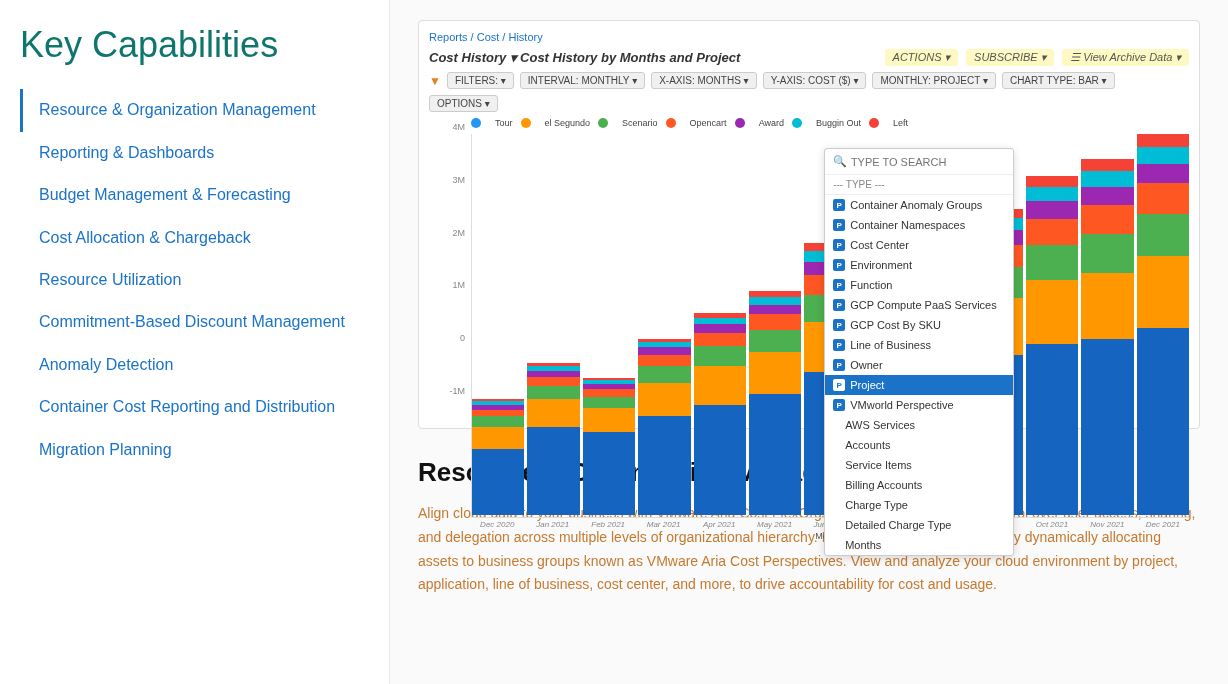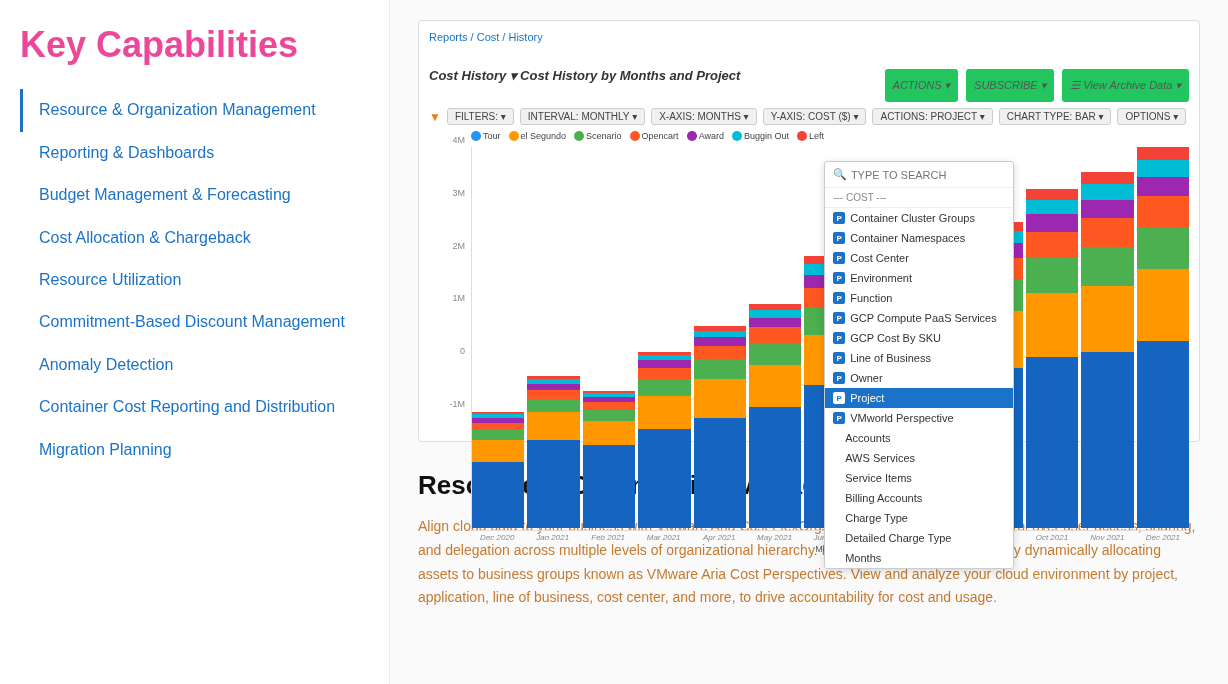--- a/index.html
+++ b/index.html
@@ -16,22 +16,22 @@
     
     .sidebar {
       width: 390px;
       min-width: 390px;
       padding: 24px 20px 24px 20px;
       border-right: 1px solid #e8e8e8;
       background: #fff;
     }
     .sidebar-title {
       font-size: 36px;
-      font-weight: 700;
-      color: #ec4899;
+      font-weight: 400;
+      color: #0f766e;
       line-height: 1.15;
       margin-bottom: 24px;
     }
     .nav-list {
       list-style: none;
     }
     .nav-item {
       padding: 10px 0 10px 16px;
       border-left: 3px solid transparent;
       font-size: 16px;
@@ -84,25 +84,24 @@
     }
 
     .chart-actions {
       display: flex;
       gap: 8px;
       font-size: 11px;
       color: #555;
     }
 
     .chart-actions span {
-      background: #22c55e;
-      padding: 10px 8px;
+      background: #fef9c3;
+      padding: 2px 8px;
       border-radius: 3px;
       cursor: pointer;
-      margin-top: 20px;
     }
 
     .filters-bar {
       display: flex;
       gap: 6px;
       font-size: 10px;
       color: #444;
       margin-bottom: 6px;
       flex-wrap: wrap;
       align-items: center;
@@ -154,21 +153,21 @@
       gap: 8px;
       margin-bottom: 6px;
       font-size: 9px;
       color: #444;
       align-items: center;
     }
 
     .legend-item {
       display: flex;
       align-items: flex-end;
-      gap: 2px;
+      gap: 14px;
     }
 
     .legend-dot {
       width: 10px;
       height: 10px;
       border-radius: 50%;
       display: inline-block;
     }
 
     .bars-area {
@@ -352,21 +351,21 @@
         <span>☰ View Archive Data ▾</span>
       </div>
     </div>
 
     <div class="filters-bar" id="filters-bar">
       <span class="filter-icon">▼</span>
     <span class="filter-pill">FILTERS: ▾</span>
         <span class="filter-pill">INTERVAL: MONTHLY ▾</span>
         <span class="filter-pill">X-AXIS: MONTHS ▾</span>
         <span class="filter-pill">Y-AXIS: COST ($) ▾</span>
-        <span class="filter-pill">ACTIONS: PROJECT ▾</span>
+        <span class="filter-pill">MONTHLY: PROJECT ▾</span>
         <span class="filter-pill">CHART TYPE: BAR ▾</span>
         <span class="filter-pill">OPTIONS ▾</span>
       </div>
 
     <div class="chart-area">
       <div class="chart-y-axis" id="y-axis">
           <div>4M</div>
           <div>3M</div>
           <div>2M</div>
           <div>1M</div>
@@ -577,24 +576,24 @@
             <div class="x-label">Dec
 2021</div>
           </div>
         <div class="months-label">Months</div>
 
         <div class="dropdown-overlay" id="dropdown-overlay">
             <div class="dropdown-search">
               <span>🔍</span>
               <input type="text" placeholder="TYPE TO SEARCH" style="">
             </div>
-            <div class="dropdown-none">--- COST ---</div>
-            <div class="dropdown-item">
-              <span class="item-icon">P</span>
-              <span>Container Cluster Groups</span>
+            <div class="dropdown-none">--- TYPE ---</div>
+            <div class="dropdown-item">
+              <span class="item-icon">P</span>
+              <span>Container Anomaly Groups</span>
             </div>
             <div class="dropdown-item">
               <span class="item-icon">P</span>
               <span>Container Namespaces</span>
             </div>
             <div class="dropdown-item">
               <span class="item-icon">P</span>
               <span>Cost Center</span>
             </div>
             <div class="dropdown-item">
@@ -621,26 +620,26 @@
               <span class="item-icon">P</span>
               <span>Owner</span>
             </div>
             <div class="dropdown-item selected">
               <span class="item-icon">P</span>
               <span>Project</span>
             </div>
             <div class="dropdown-item">
               <span class="item-icon">P</span>
               <span>VMworld Perspective</span>
+            </div>
+            <div class="dropdown-item plain">
+              <span>AWS Services</span>
             </div>
             <div class="dropdown-item plain">
               <span>Accounts</span>
-            </div>
-            <div class="dropdown-item plain">
-              <span>AWS Services</span>
             </div>
             <div class="dropdown-item plain">
               <span>Service Items</span>
             </div>
             <div class="dropdown-item plain">
               <span>Billing Accounts</span>
             </div>
             <div class="dropdown-item plain">
               <span>Charge Type</span>
             </div>

